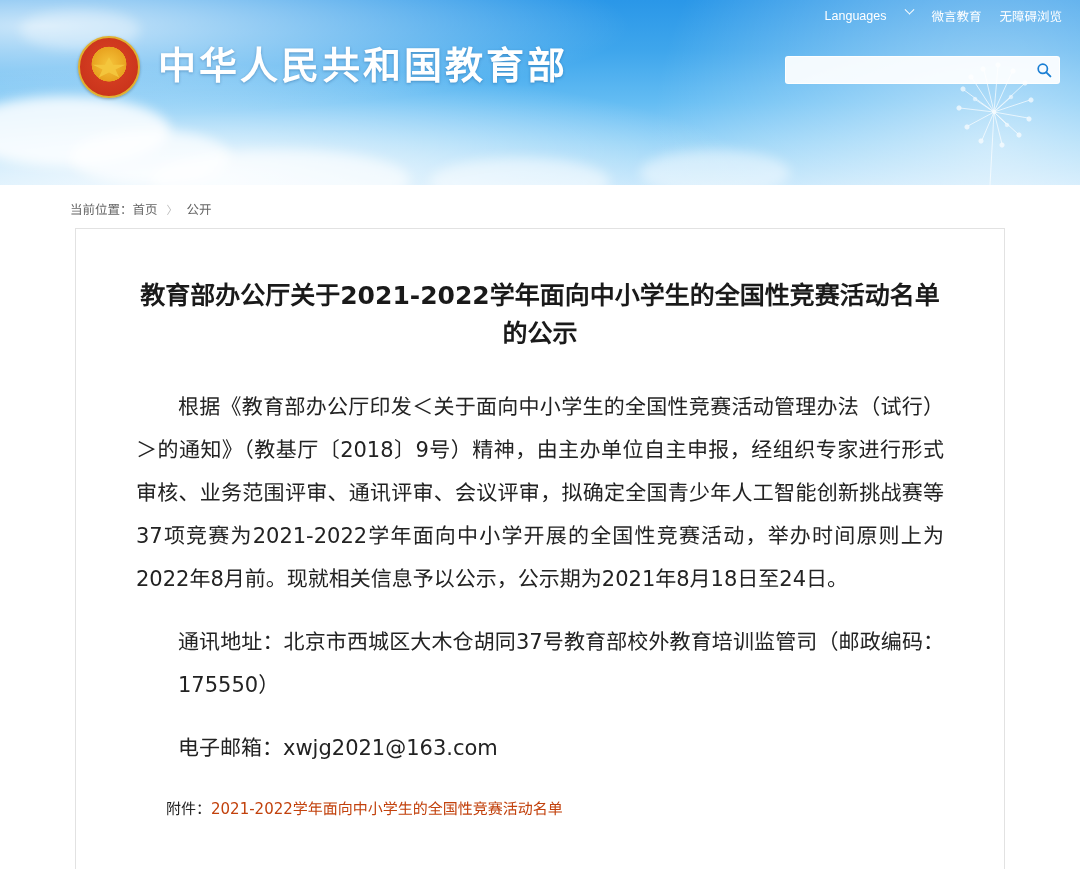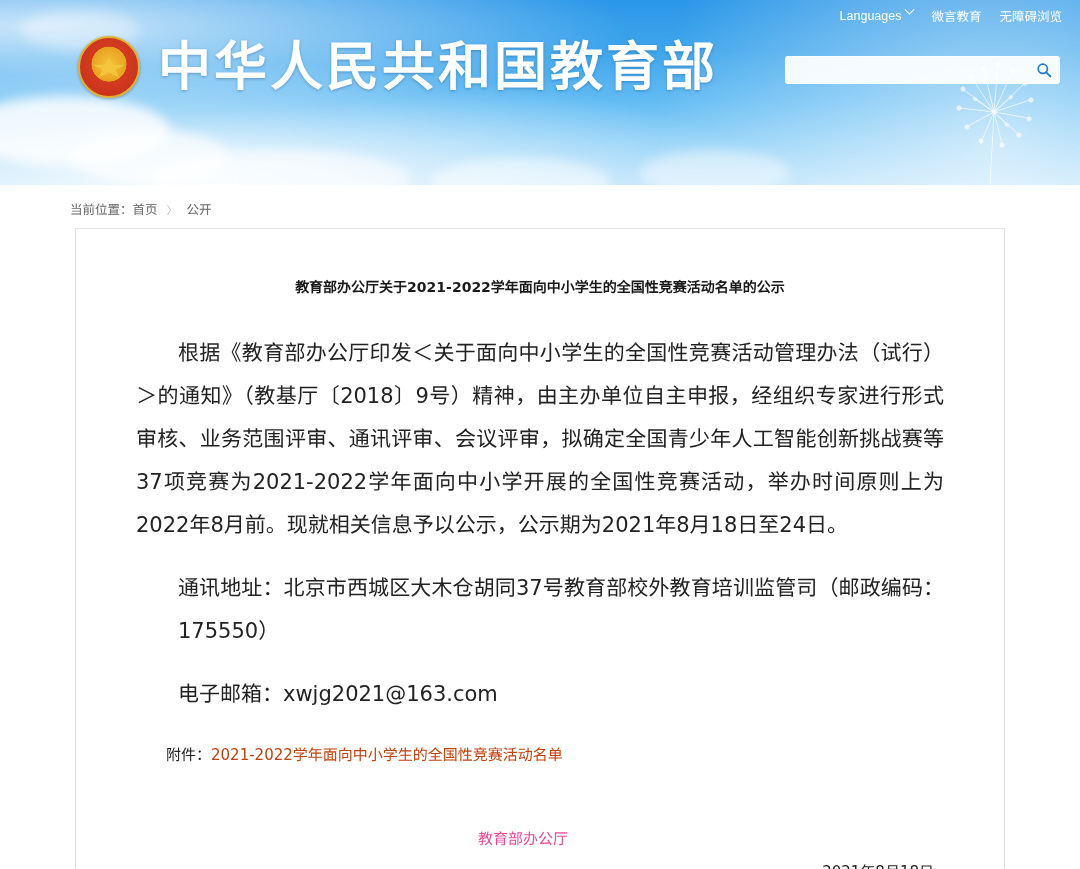--- a/index.html
+++ b/index.html
@@ -59,21 +59,21 @@
     gap: 18px;
     font-size: 12.5px;
     color: #ffffff;
     z-index: 5;
   }
   .top-links a {
     color: #ffffff;
     text-decoration: none;
     white-space: nowrap;
   }
-  .lang { display: flex; align-items: flex-start; gap: 5px; margin-left: 44px; }
+  .lang { display: flex; align-items: flex-start; gap: 20px; margin-left: 44px; }
   .chev {
     display: inline-block;
     width: 7px; height: 7px;
     border-right: 1.4px solid #ffffff;
     border-bottom: 1.4px solid #ffffff;
     transform: rotate(45deg) translate(-2px,-2px);
   }
 
   
   .search-box {
@@ -130,22 +130,22 @@
     content: "";
     position: absolute;
     left: 50%; top: 52%;
     transform: translate(-50%,-50%);
     width: 34px; height: 22px;
     background: #f3c63d;
     clip-path: polygon(50% 0%, 62% 34%, 98% 34%, 69% 56%, 80% 92%, 50% 70%, 20% 92%, 31% 56%, 2% 34%, 38% 34%);
     opacity: 0.95;
   }
   .title-cn {
-    font-family: Liberation Sans, sans-serif;
-    font-size: 53px;
+    font-family: Liberation Serif, serif;
+    font-size: 38px;
     font-weight: 700;
     color: #ffffff;
     letter-spacing: 3px;
     line-height: 1.05;
     text-shadow: 0 1px 3px rgba(0,60,120,0.35);
   }
   .title-en {
     font-size: 13px;
     color: #ffffff;
     letter-spacing: 0.6px;
@@ -170,21 +170,21 @@
     margin: 0 auto;
     background: #ffffff;
     border: 1px solid #e2e2e2;
     border-bottom: none;
     min-height: 663px;
     padding: 48px 60px 30px 60px;
   }
   .art-title {
     text-align: center;
     font-family: "DejaVu Sans", "Liberation Sans", sans-serif;
-    font-size: 14px;
+    font-size: 25px;
     font-weight: 700;
     color: #1a1a1a;
     line-height: 1.5;
     margin: 0 0 34px 0;
   }
   .art-p {
     font-family: "DejaVu Sans", "Liberation Sans", sans-serif;
     font-size: 21px;
     color: #222;
     line-height: 2.05;

